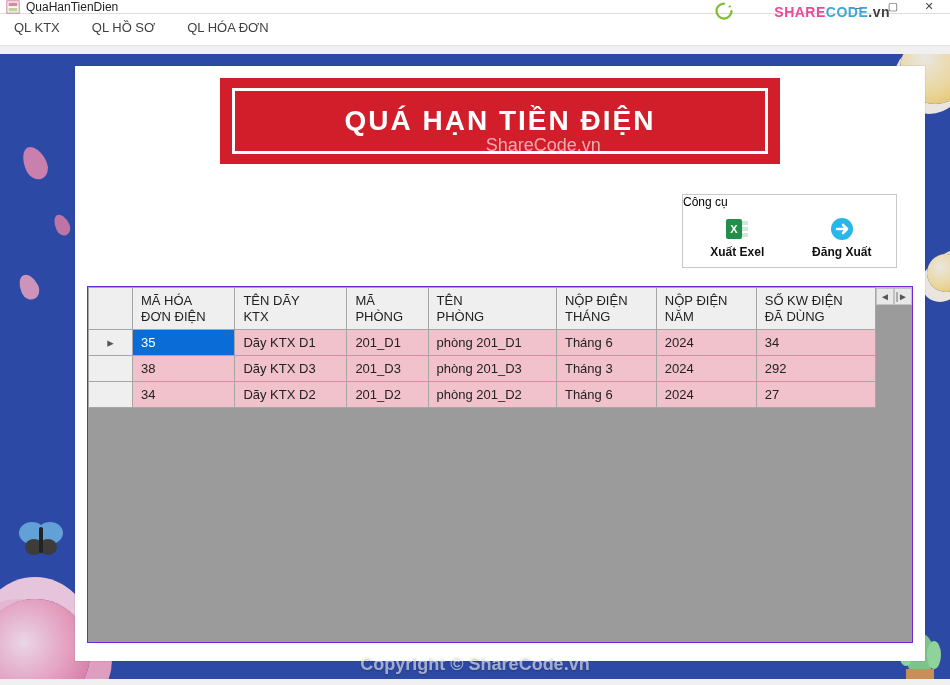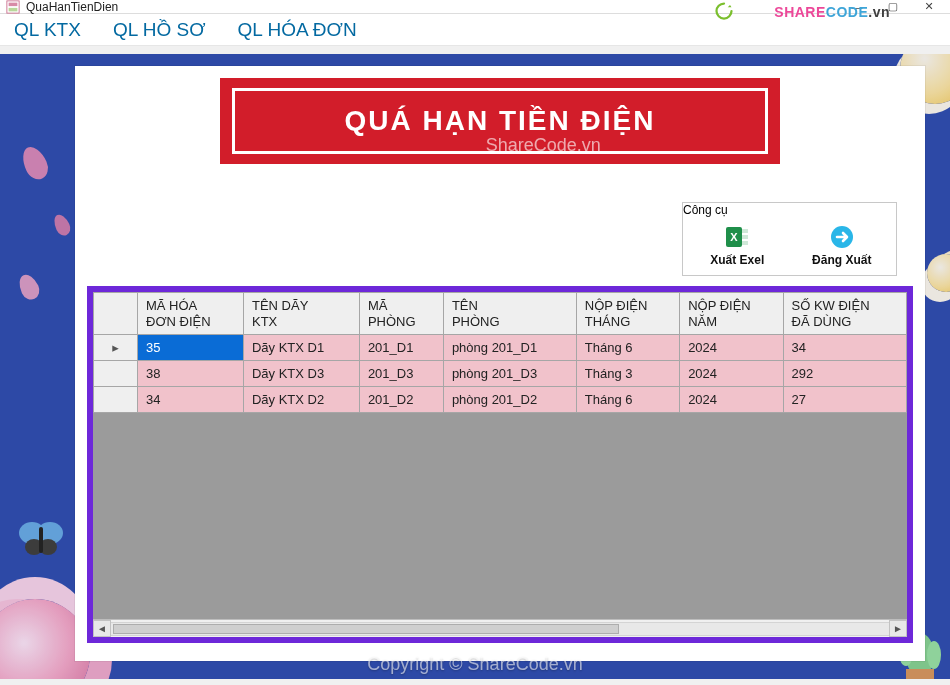--- a/index.html
+++ b/index.html
@@ -51,24 +51,23 @@
   }
   .watermark-logo .g1 { color:#ec4899;margin-left:37px; }
   .watermark-logo .g2 { color:#3ea5d8; }
   .watermark-logo .g3 { color:#404040; }
 
   
   .menubar {
     height: 32px;
     background: #fff;
     display: flex;
-    align-items: center;
     padding: 0 8px;
-    font-size: 19px;
-    color: #0369a1;
+    font-size: 13px;
+    color: #404040;
     border-bottom: 1px solid #e6e6e6;
   }
   .menubar .menu-item {
     padding: 6px 14px 6px 6px;
     margin-right: 12px;
     cursor: default;
   }
 
   
   .stage {
@@ -154,21 +153,21 @@
     color: rgba(255,255,255,0.62);
     font-size: 18px;
     font-weight: 500;
     pointer-events:none;
   }
 
   
   .toolbox {
     position: absolute;
     right: 28px;
-    top: 136px;
+    top: 128px;
     width: 215px;
     border: 1px solid #c8c8c8;
     background: #fff;
     font-size: 12px;
   }
   .toolbox .tools {
     display:flex;
     padding: 6px 6px 8px 6px;
     gap: 8px;
   }
@@ -188,24 +187,24 @@
     margin-bottom:2px;
   }
 
   
   .grid-wrap {
     position:absolute;
     left: 12px;
     right: 12px;
     top: 220px;
     bottom: 18px;
-    border: 6px solid #6d28d9;
+    border: 1px solid #6d28d9;
     background:#9b9b9b;
     display:flex;
-    flex-direction:column;
+    flex-direction:row;
   }
   .grid-scroll {
     flex:1;
     overflow:hidden;
     background:#9b9b9b;
   }
   table.dgv {
     border-collapse: collapse;
     width: 100%;
     background:#9b9b9b;
@@ -254,21 +253,21 @@
   .hscroll .track { flex:1; height: 14px; background:#e8e8e8; position:relative; border-top:1px solid #d4d4d4; border-bottom:1px solid #d4d4d4;}
   .hscroll .thumb { position:absolute; left:2px; top:1px; bottom:1px; width: 65%; background:#cfcfcf; border:1px solid #adadad; }
 
   .footer-watermark {
     position:absolute;
     left:50%;
     transform:translateX(-50%);
     bottom: 4px;
     color: rgba(255,255,255,0.58);
     font-size: 18px;
-    font-weight:400;
+    font-weight:700;
     text-shadow: 0 1px 2px rgba(0,0,0,0.25);
     pointer-events:none;
   }
 </style>
 </head>
 <body>
 
 <div class="titlebar">
   <span class="app-icon">
     <svg viewBox="0 0 16 16">

